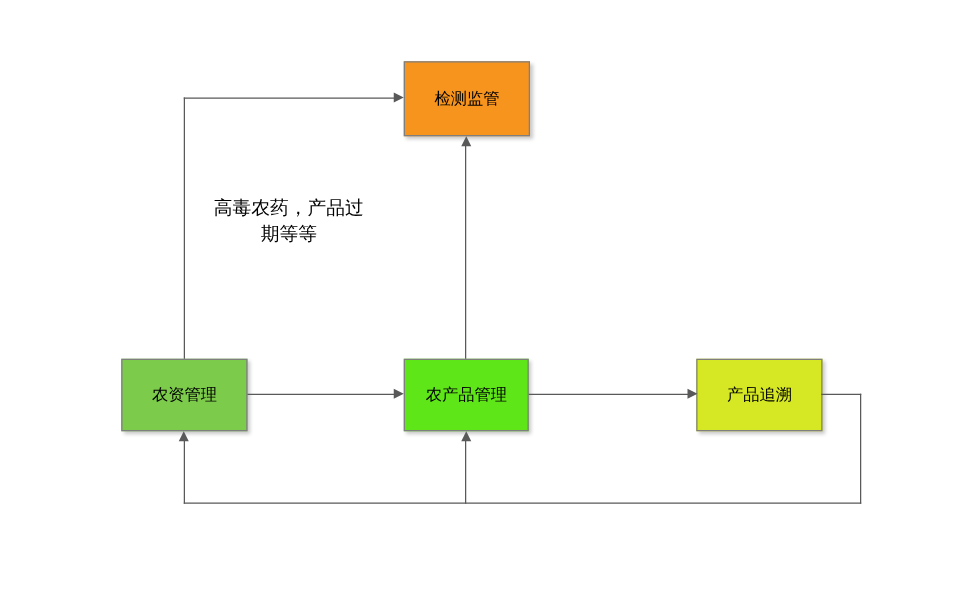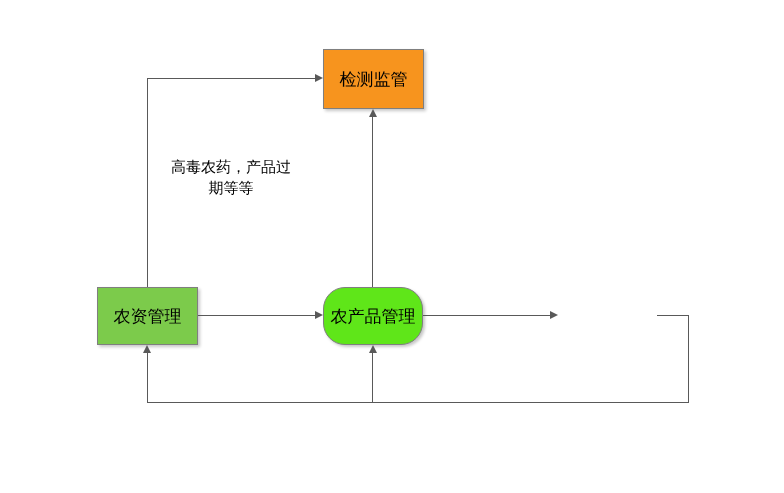--- a/index.html
+++ b/index.html
@@ -15,28 +15,28 @@
     background: #ffffff;
     overflow: hidden;
   }
   .node {
     position: absolute;
     display: flex;
     align-items: center;
     justify-content: center;
     border: 1px solid #7f7f7f;
     box-sizing: border-box;
-    font-size: 17px;
+    font-size: 13px;
     color: #000000;
     box-shadow: 2px 2px 3px rgba(0,0,0,0.22);
     text-align: center;
   }
   .node-inspection   { left: 323px; top: 49px;  width: 101px; height: 60px; }
   .node-materials    { left: 97px;  top: 287px; width: 101px; height: 58px; }
-  .node-products     { left: 323px; top: 287px; width: 100px; height: 58px; border-radius: 22px; }
+  .node-products     { left: 323px; top: 287px; width: 100px; height: 58px; }
   .node-trace        { left: 557px; top: 287px; width: 101px; height: 58px; }
 
   .line {
     position: absolute;
     background: #595959;
   }
   .arrow {
     position: absolute;
     width: 0;
     height: 0;
@@ -72,20 +72,23 @@
   </div>
 
   <div class="node node-materials" style="background:#7CCB4B;text-align:center;">
     <span>农资管理</span>
   </div>
 
   <div class="node node-products" style="background:#5FE619;">
     <span>农产品管理</span>
   </div>
 
+  <div class="node node-trace" style="background:#D6E823;">
+    <span>产品追溯</span>
+  </div>
 
   <div class="line" style="left:147px; top:78px; width:1px; height:209px;"></div>
   <div class="line" style="left:147px; top:78px; width:169px; height:1px;"></div>
   <div class="arrow arrow-right" style="left:315px; top:74px;"></div>
 
   <div class="line" style="left:372px; top:116px; width:1px; height:171px;"></div>
   <div class="arrow arrow-up" style="left:369px; top:109px;"></div>
 
   <div class="line" style="left:198px; top:315px; width:118px; height:1px;"></div>
   <div class="arrow arrow-right" style="left:315px; top:311px;"></div>

